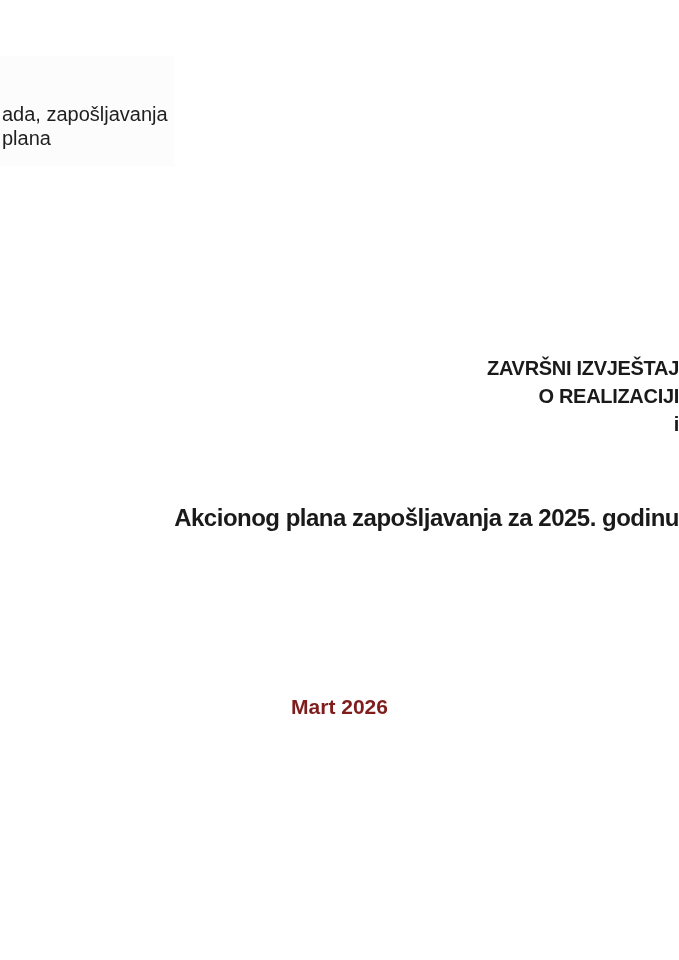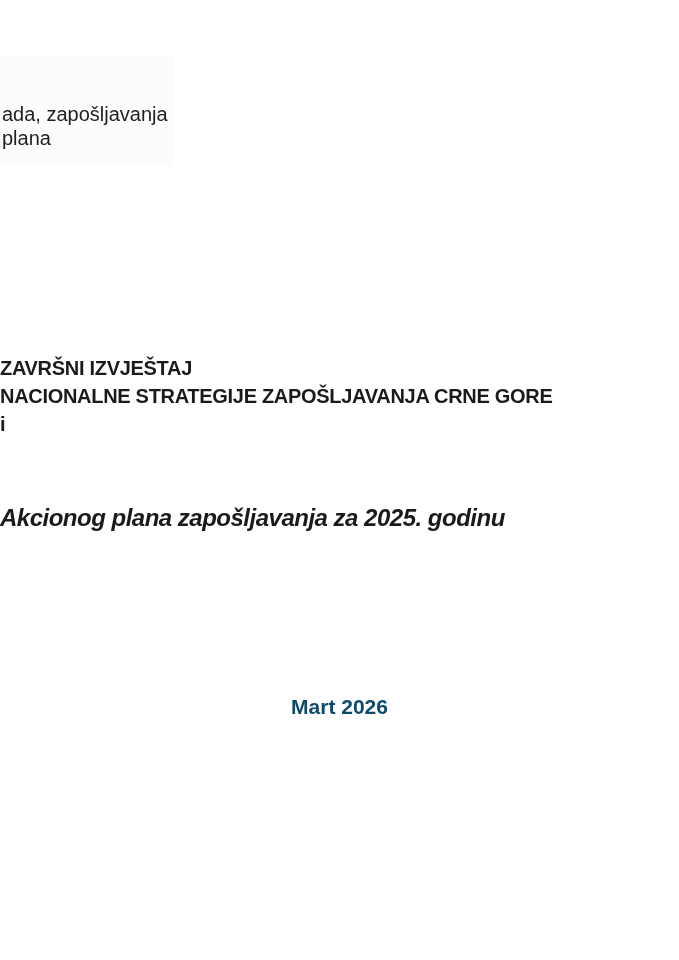--- a/index.html
+++ b/index.html
@@ -34,67 +34,66 @@
     line-height: 24px;
     font-weight: 400;
     color: #1f1f1f;
     white-space: nowrap;
   }
   .title-block {
     position: absolute;
     top: 354px;
     left: 0;
     right: 0;
-    text-align: left;
+    text-align: right;
     font-weight: bold;
     font-size: 20px;
     line-height: 28px;
     letter-spacing: -0.3px;
     color: #1a1a1a;
   }
   .subtitle {
     position: absolute;
     top: 503px;
     left: 0;
     right: 0;
-    text-align: left;
+    text-align: right;
     font-weight: bold;
     font-size: 24px;
     line-height: 30px;
     letter-spacing: -0.5px;
     color: #1a1a1a;
-    font-style: italic;
   }
   .date {
     position: absolute;
     top: 694px;
     left: 0;
     right: 0;
     text-align: center;
     font-weight: bold;
     font-size: 21px;
     line-height: 26px;
-    color: #0c4a6e;
+    color: #7f1d1d;
   }
 </style>
 </head>
 <body>
 
 <div class="page">
 
   <div class="logo-box">
     <div class="logo-text">
       <div>ada, zapošljavanja</div>
       <div>plana</div>
     </div>
   </div>
 
   <div class="title-block">
     <div>ZAVRŠNI IZVJEŠTAJ</div>
-    <div>NACIONALNE STRATEGIJE ZAPOŠLJAVANJA CRNE GORE</div>
+    <div>O REALIZACIJI</div>
     <div>i</div>
   </div>
 
   <div class="subtitle">Akcionog plana zapošljavanja za 2025. godinu</div>
 
   <div class="date">Mart 2026</div>
 
 </div>
 
 </body></html>

